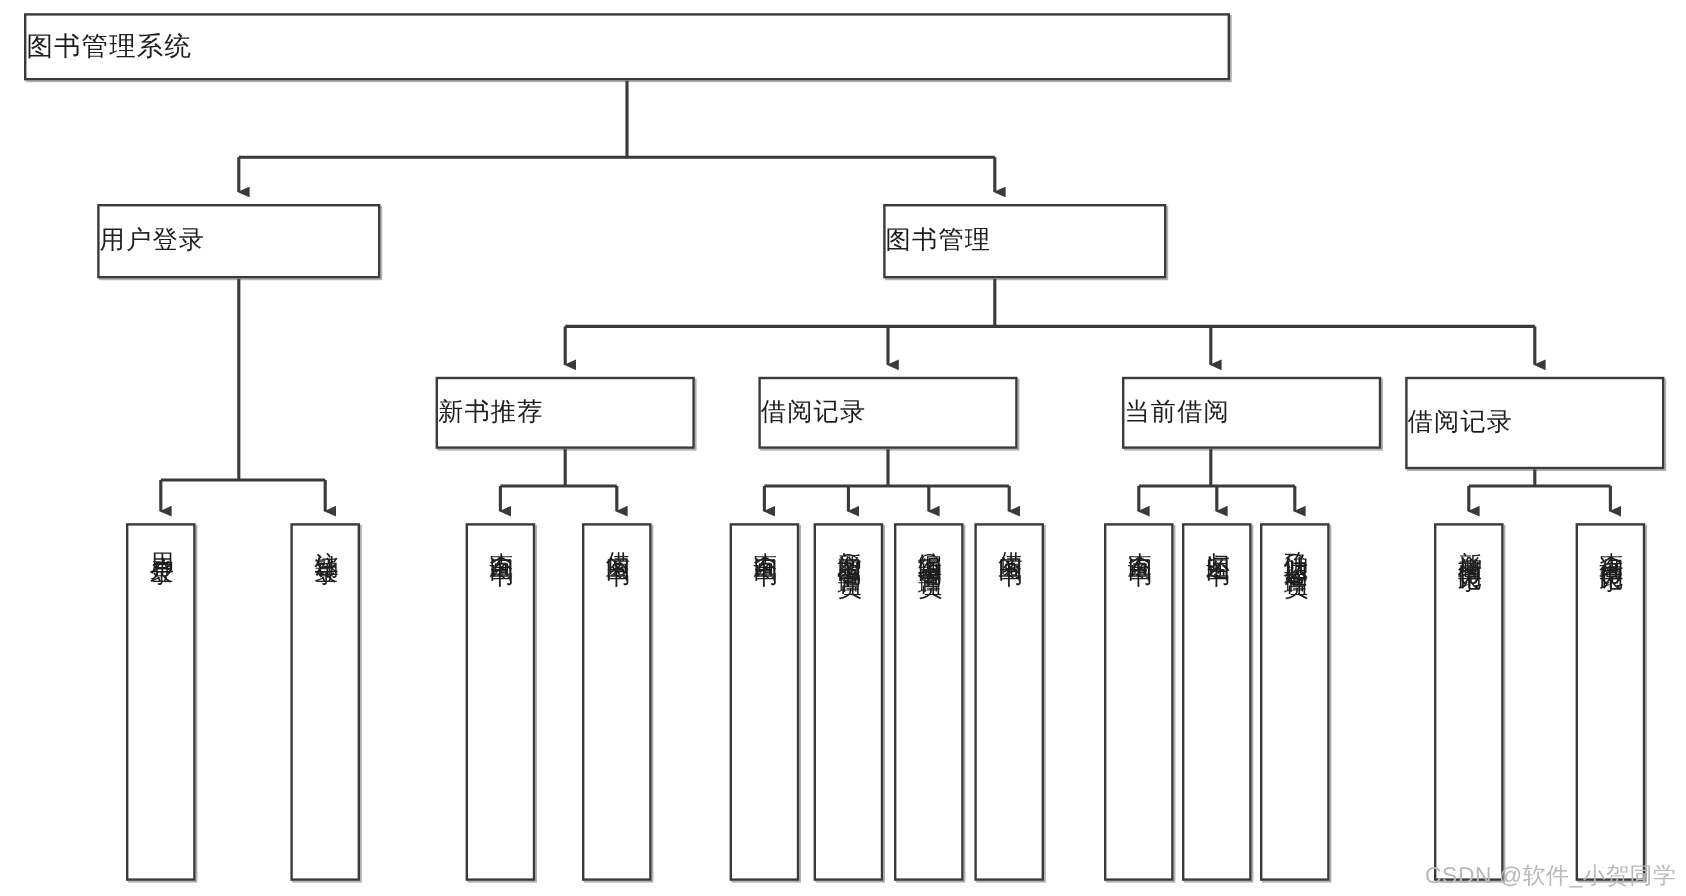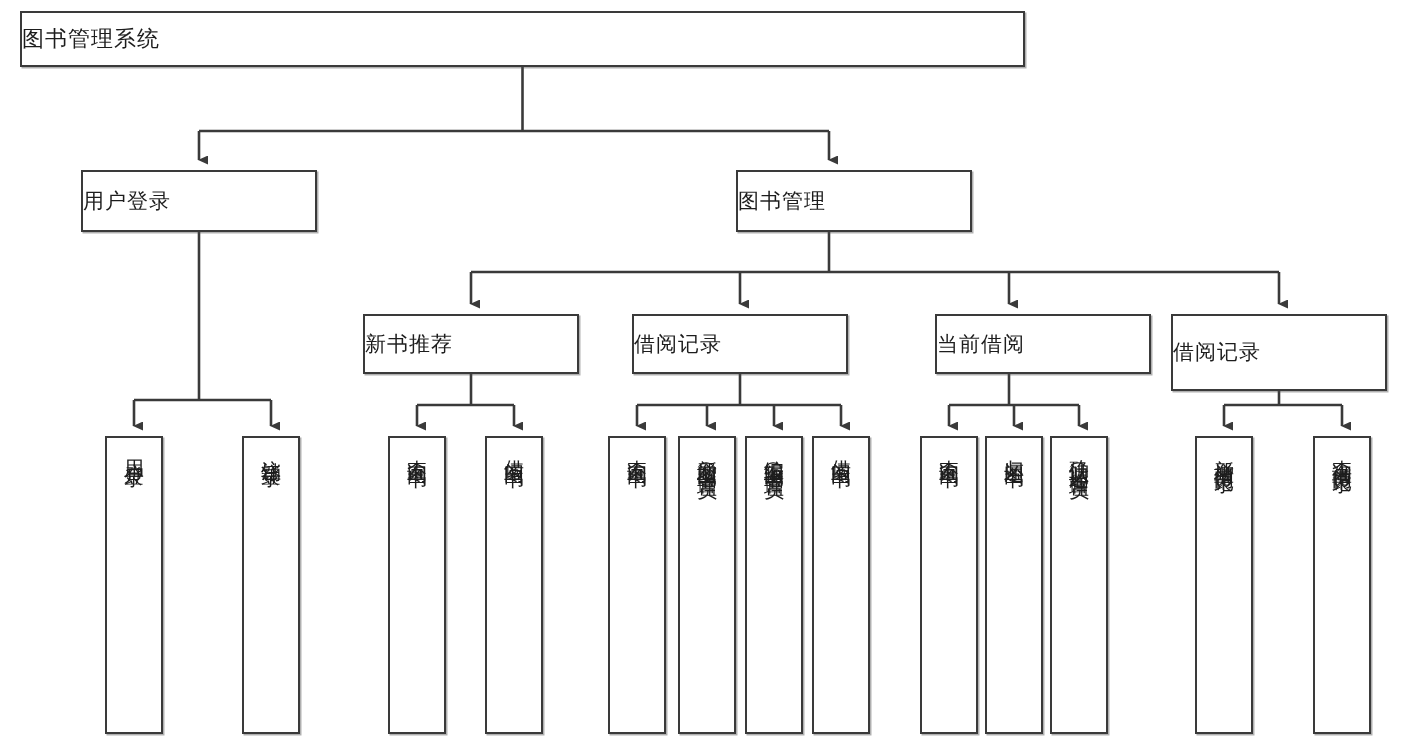--- a/index.html
+++ b/index.html
@@ -165,13 +165,14 @@
       <div class="node vertical" style="left: 1050px; top: 436px; width: 58px; height: 298px;">
         <span class="label">确认归还（管理员）</span>
       </div>
       <div class="node vertical" style="left: 1195px; top: 436px; width: 58px; height: 298px;">
         <span class="label">新增借阅记录</span>
       </div>
       <div class="node vertical" style="left: 1313px; top: 436px; width: 58px; height: 298px;">
         <span class="label">查询借阅记录</span>
       </div>
     </div>
+  <div class="watermark">CSDN @软件_小贺同学</div>
 </div>
 
 </body></html>

